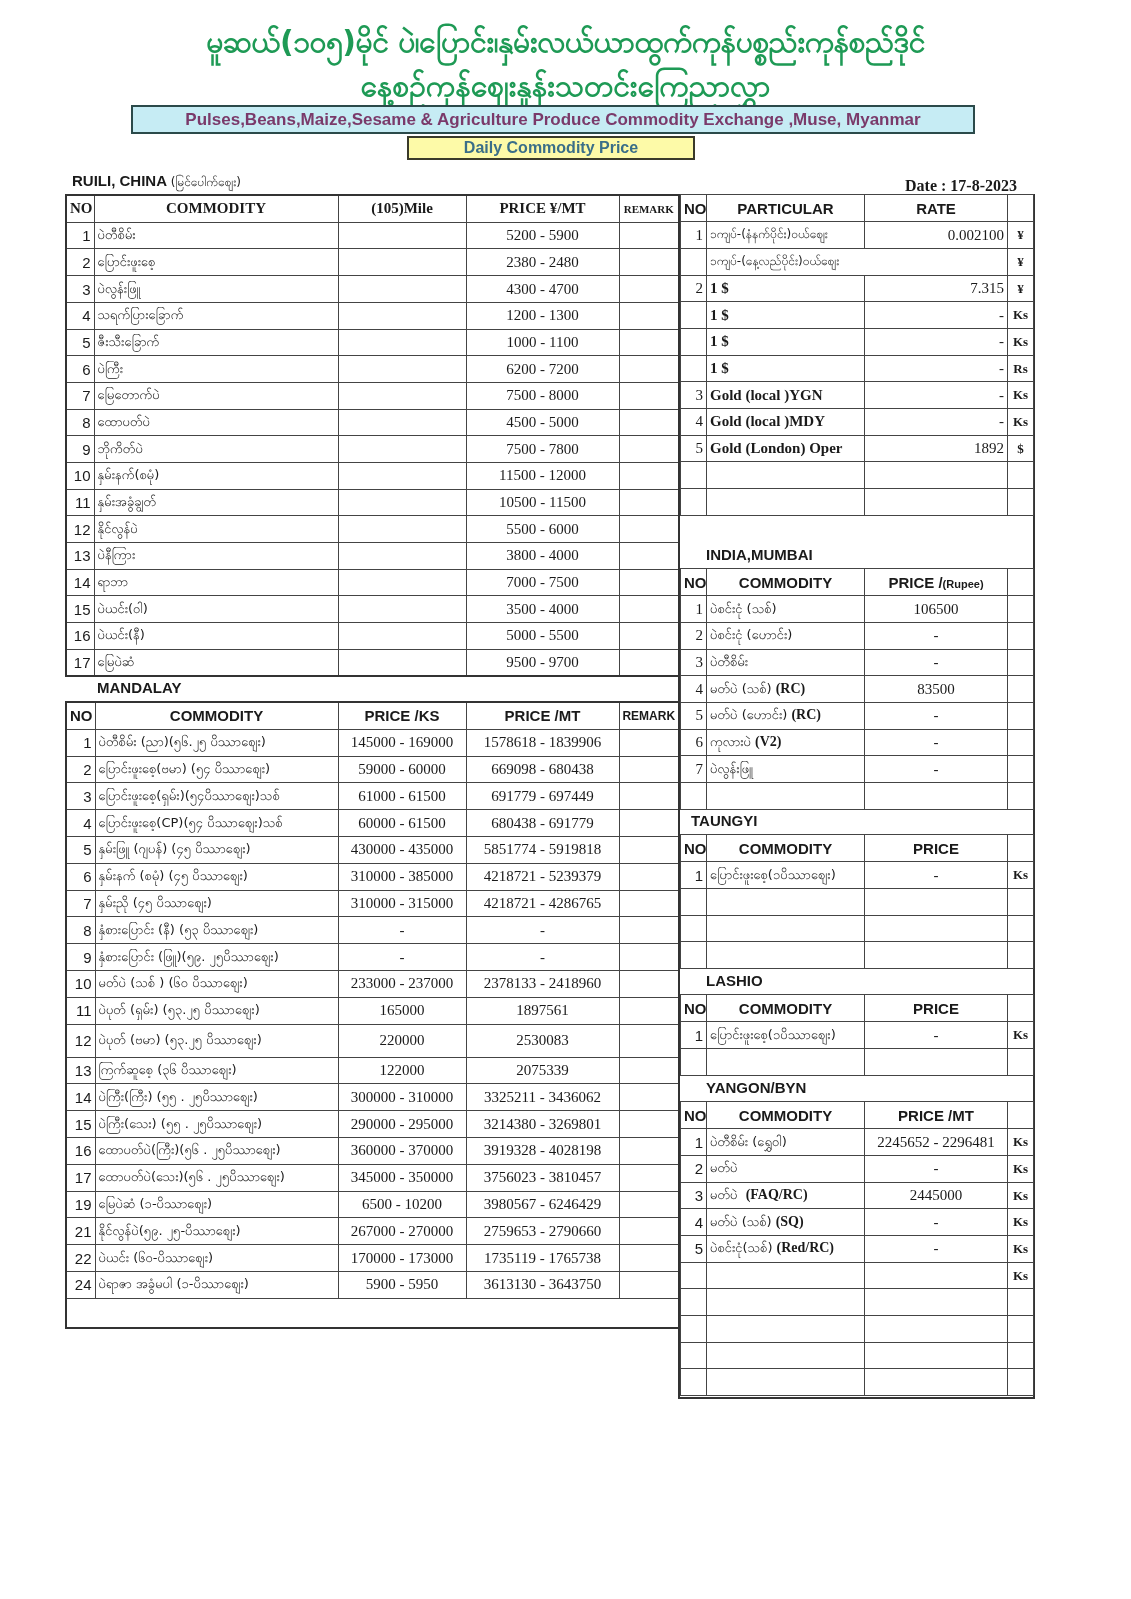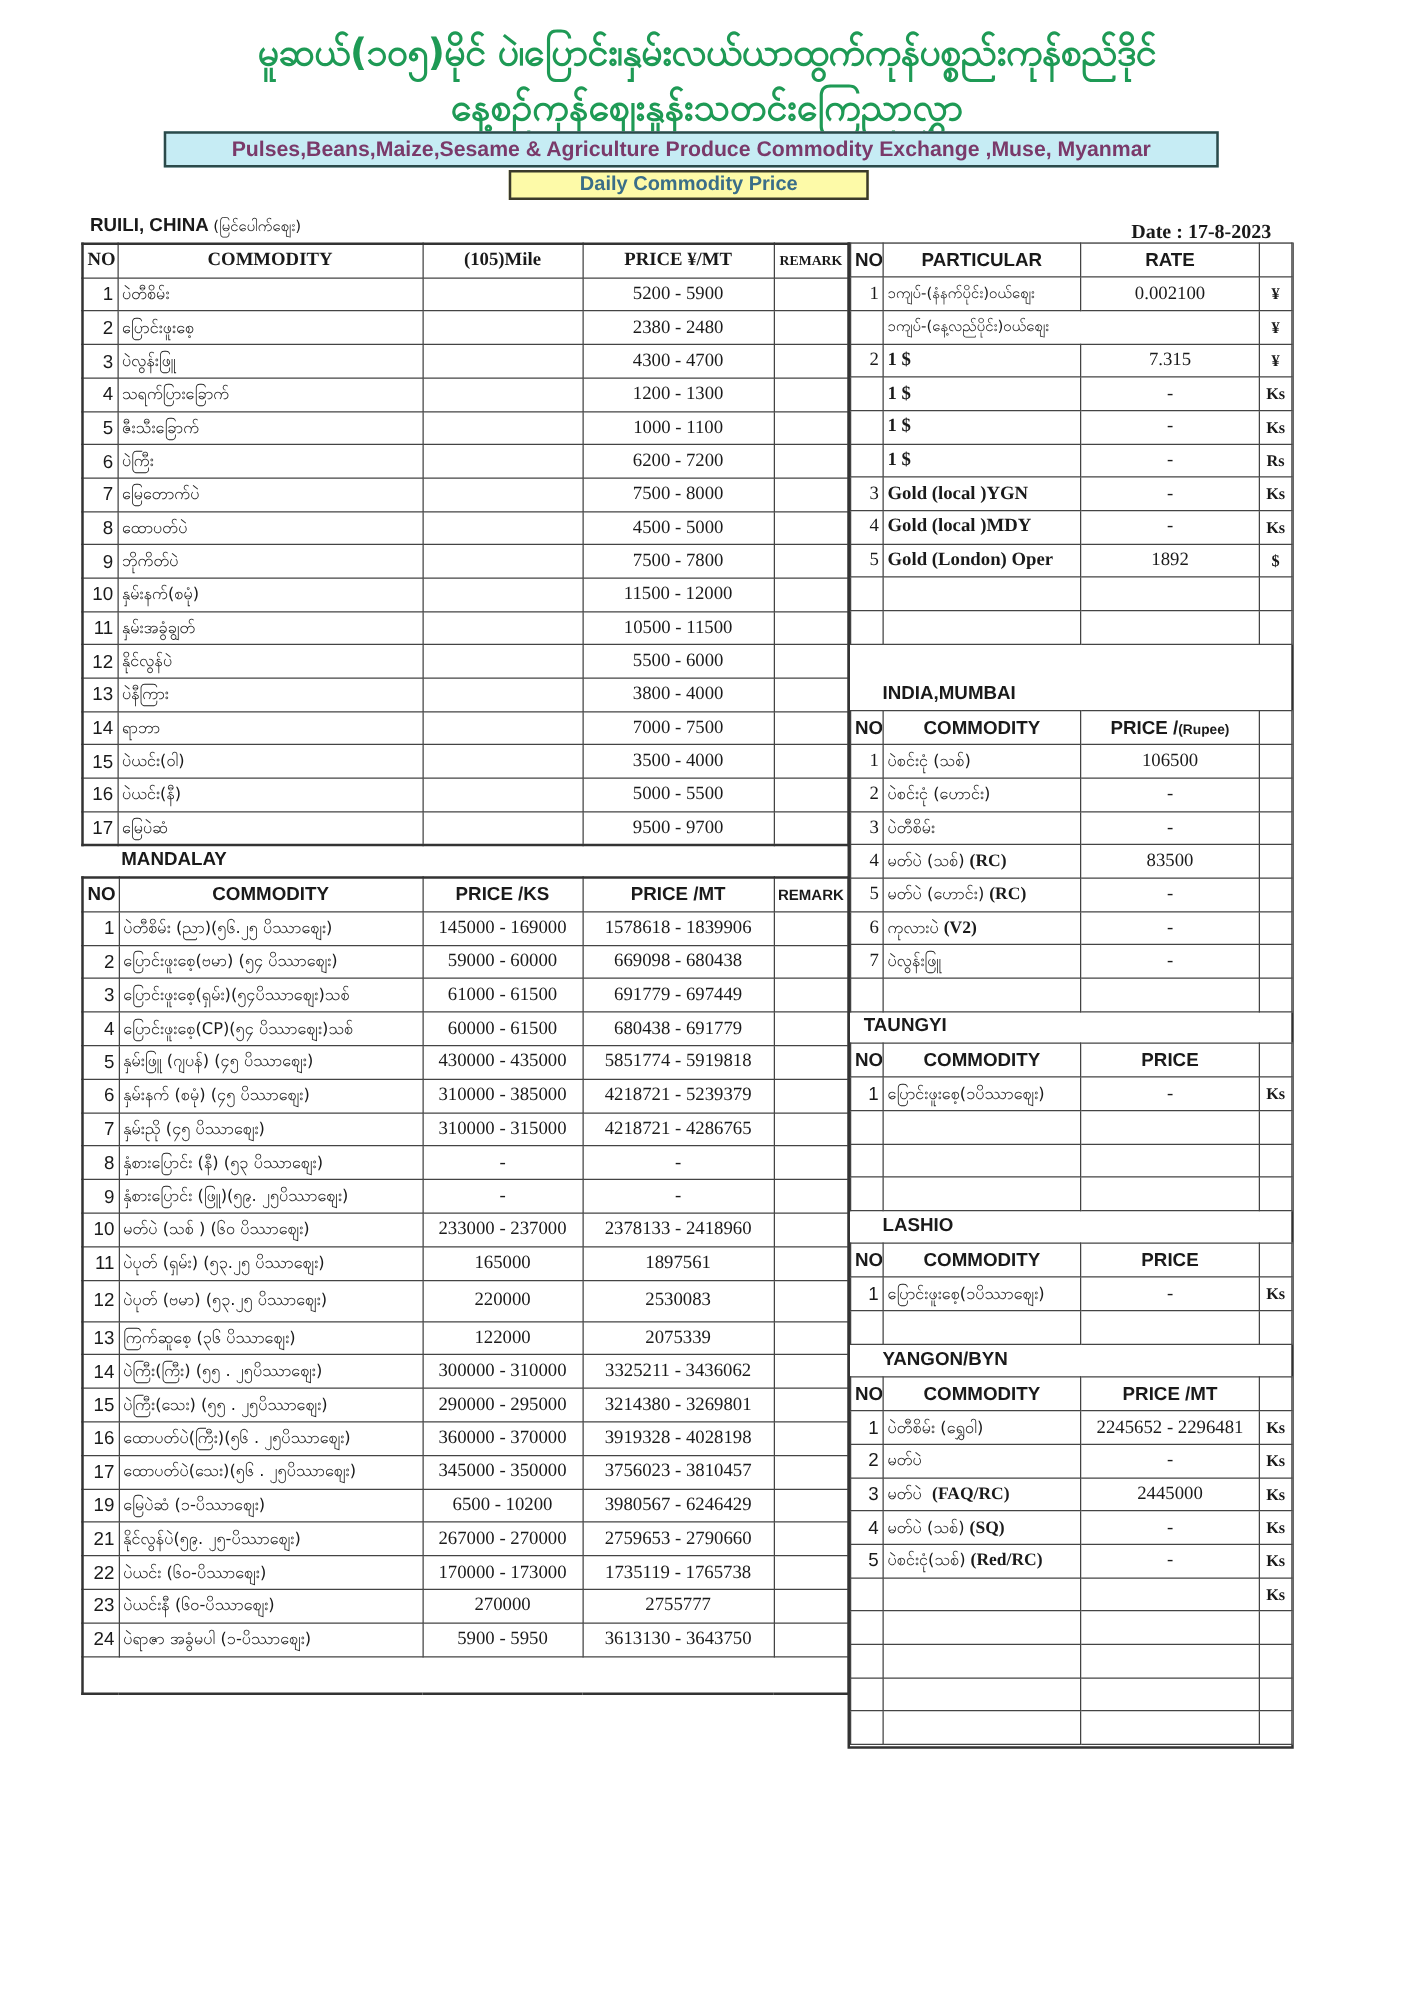--- a/index.html
+++ b/index.html
@@ -20,21 +20,21 @@
   table { position: absolute; border-collapse: collapse; table-layout: fixed; background: #fff; }
   td, th { border: 1px solid #444; height: 27.3px; padding: 0 3px; white-space: nowrap; overflow: hidden; font-size: 15px; }
   th { font-family: "Liberation Sans", sans-serif; font-weight: bold; font-size: 15px; text-align: center; }
   th.serif { font-family: "Liberation Serif", serif; }
   th.remark { font-family: "Liberation Serif", serif; font-size: 11px; padding: 0; }
   th.remark.sans { font-family: "Liberation Sans", sans-serif; font-size: 12px; }
   td.no { text-align: right; font-family: "Liberation Sans", sans-serif; font-size: 15px; padding-right: 3px; }
   td.no.serif { font-family: "Liberation Serif", serif; }
   td.mm { font-family: "DejaVu Sans", sans-serif; font-size: 13px; }
   td.c { text-align: center; }
-  td.r { text-align: center; }
+  td.r { text-align: right; }
   td.unit { text-align: center; font-weight: bold; font-size: 13px; padding: 0; }
   td.bold { font-weight: bold; }
   .outer { border: 2px solid #333; }
   .small-rupee { font-size: 11px; }
 </style>
 </head>
 <body>
 
 <div class="mm-title l1">မူဆယ်(၁၀၅)မိုင် ပဲ၊ပြောင်း၊နှမ်းလယ်ယာထွက်ကုန်ပစ္စည်းကုန်စည်ဒိုင်</div>
 <div class="mm-title l2">နေ့စဉ်ကုန်စျေးနှုန်းသတင်းကြေညာလွှာ</div>
@@ -341,27 +341,20 @@
         <td style="height:26.8px"></td>
       </tr>
       <tr>
         <td class="no" style="height:26.8px">22</td>
         <td class="mm" style="height:26.8px">ပဲယင်း (၆၀-ပိဿာစျေး)</td>
         <td class="c" style="height:26.8px">170000 - 173000</td>
         <td class="c" style="height:26.8px">1735119 - 1765738</td>
         <td style="height:26.8px"></td>
       </tr>
       <tr>
-        <td class="no" style="height:26.8px">23</td>
-        <td class="mm" style="height:26.8px">ပဲယင်းနီ (၆၀-ပိဿာစျေး)</td>
-        <td class="c" style="height:26.8px">270000</td>
-        <td class="c" style="height:26.8px">2755777</td>
-        <td style="height:26.8px"></td>
-      </tr>
-      <tr>
         <td class="no" style="height:26.8px">24</td>
         <td class="mm" style="height:26.8px">ပဲရာဇာ အခွံမပါ (၁-ပိဿာစျေး)</td>
         <td class="c" style="height:26.8px">5900 - 5950</td>
         <td class="c" style="height:26.8px">3613130 - 3643750</td>
         <td style="height:26.8px"></td>
       </tr>
     </tbody>
   <tfoot>
     <tr>
         <td colspan="5" style="height:30px;"></td>

